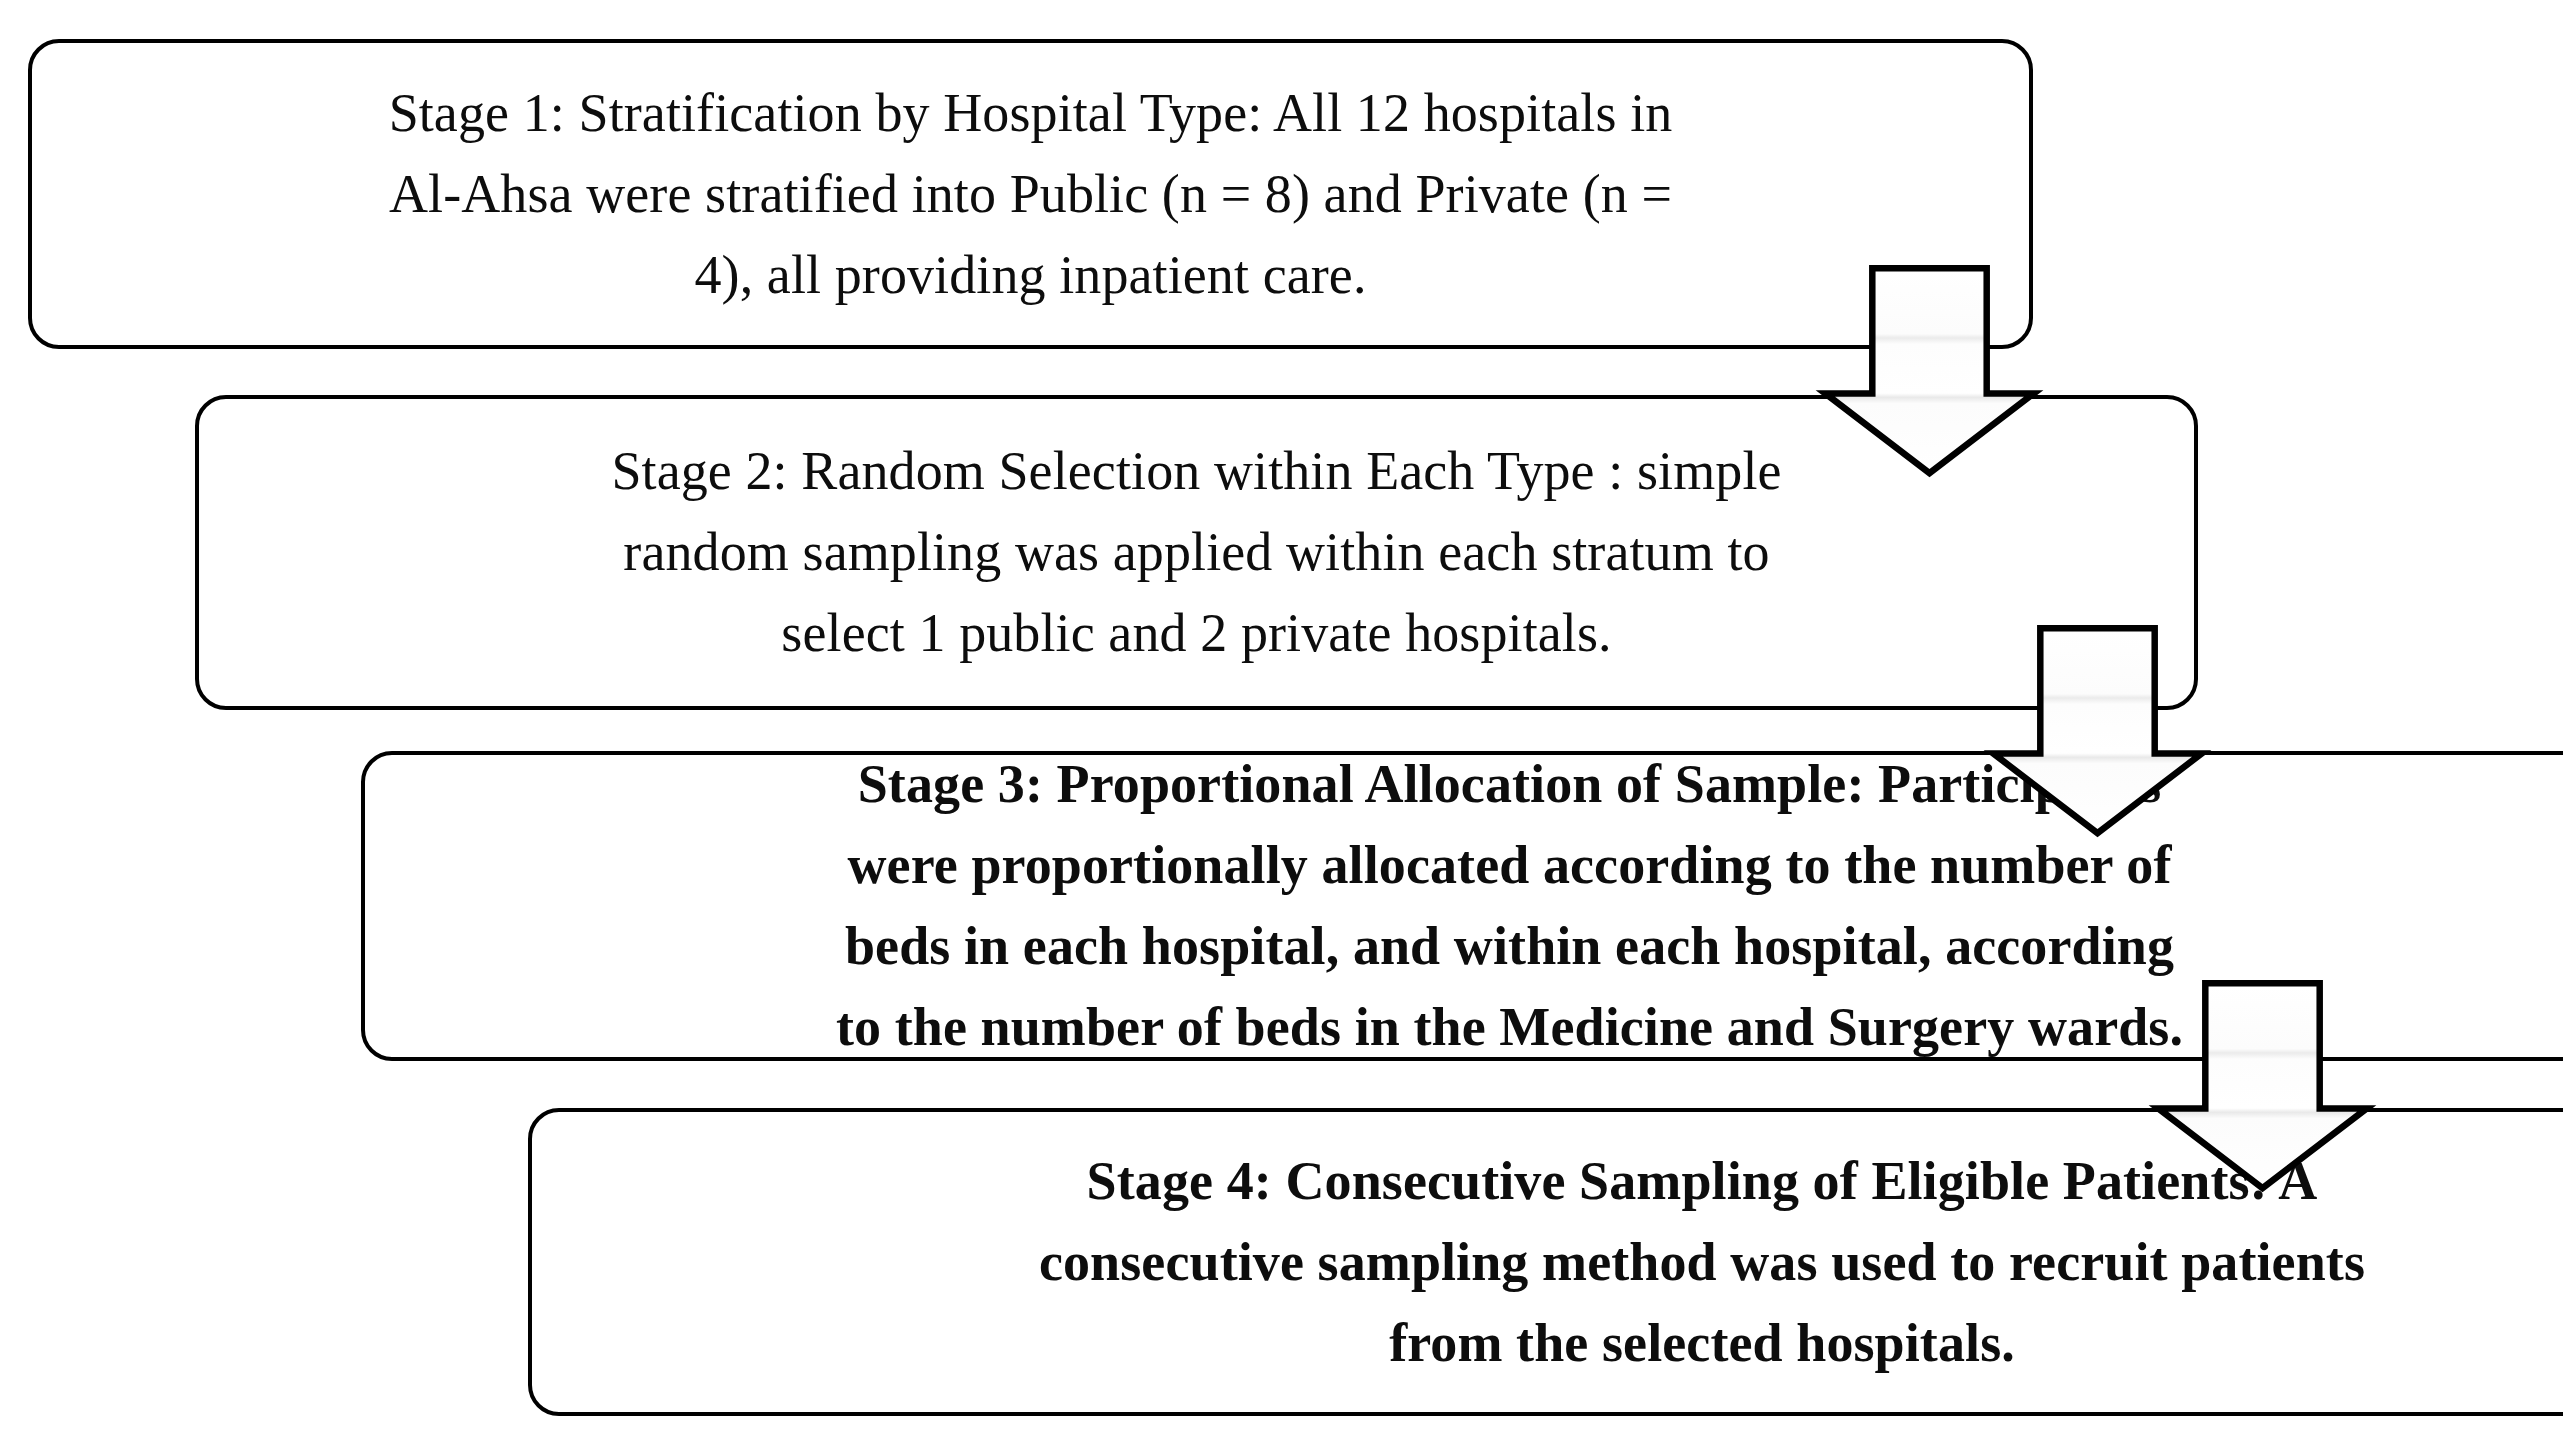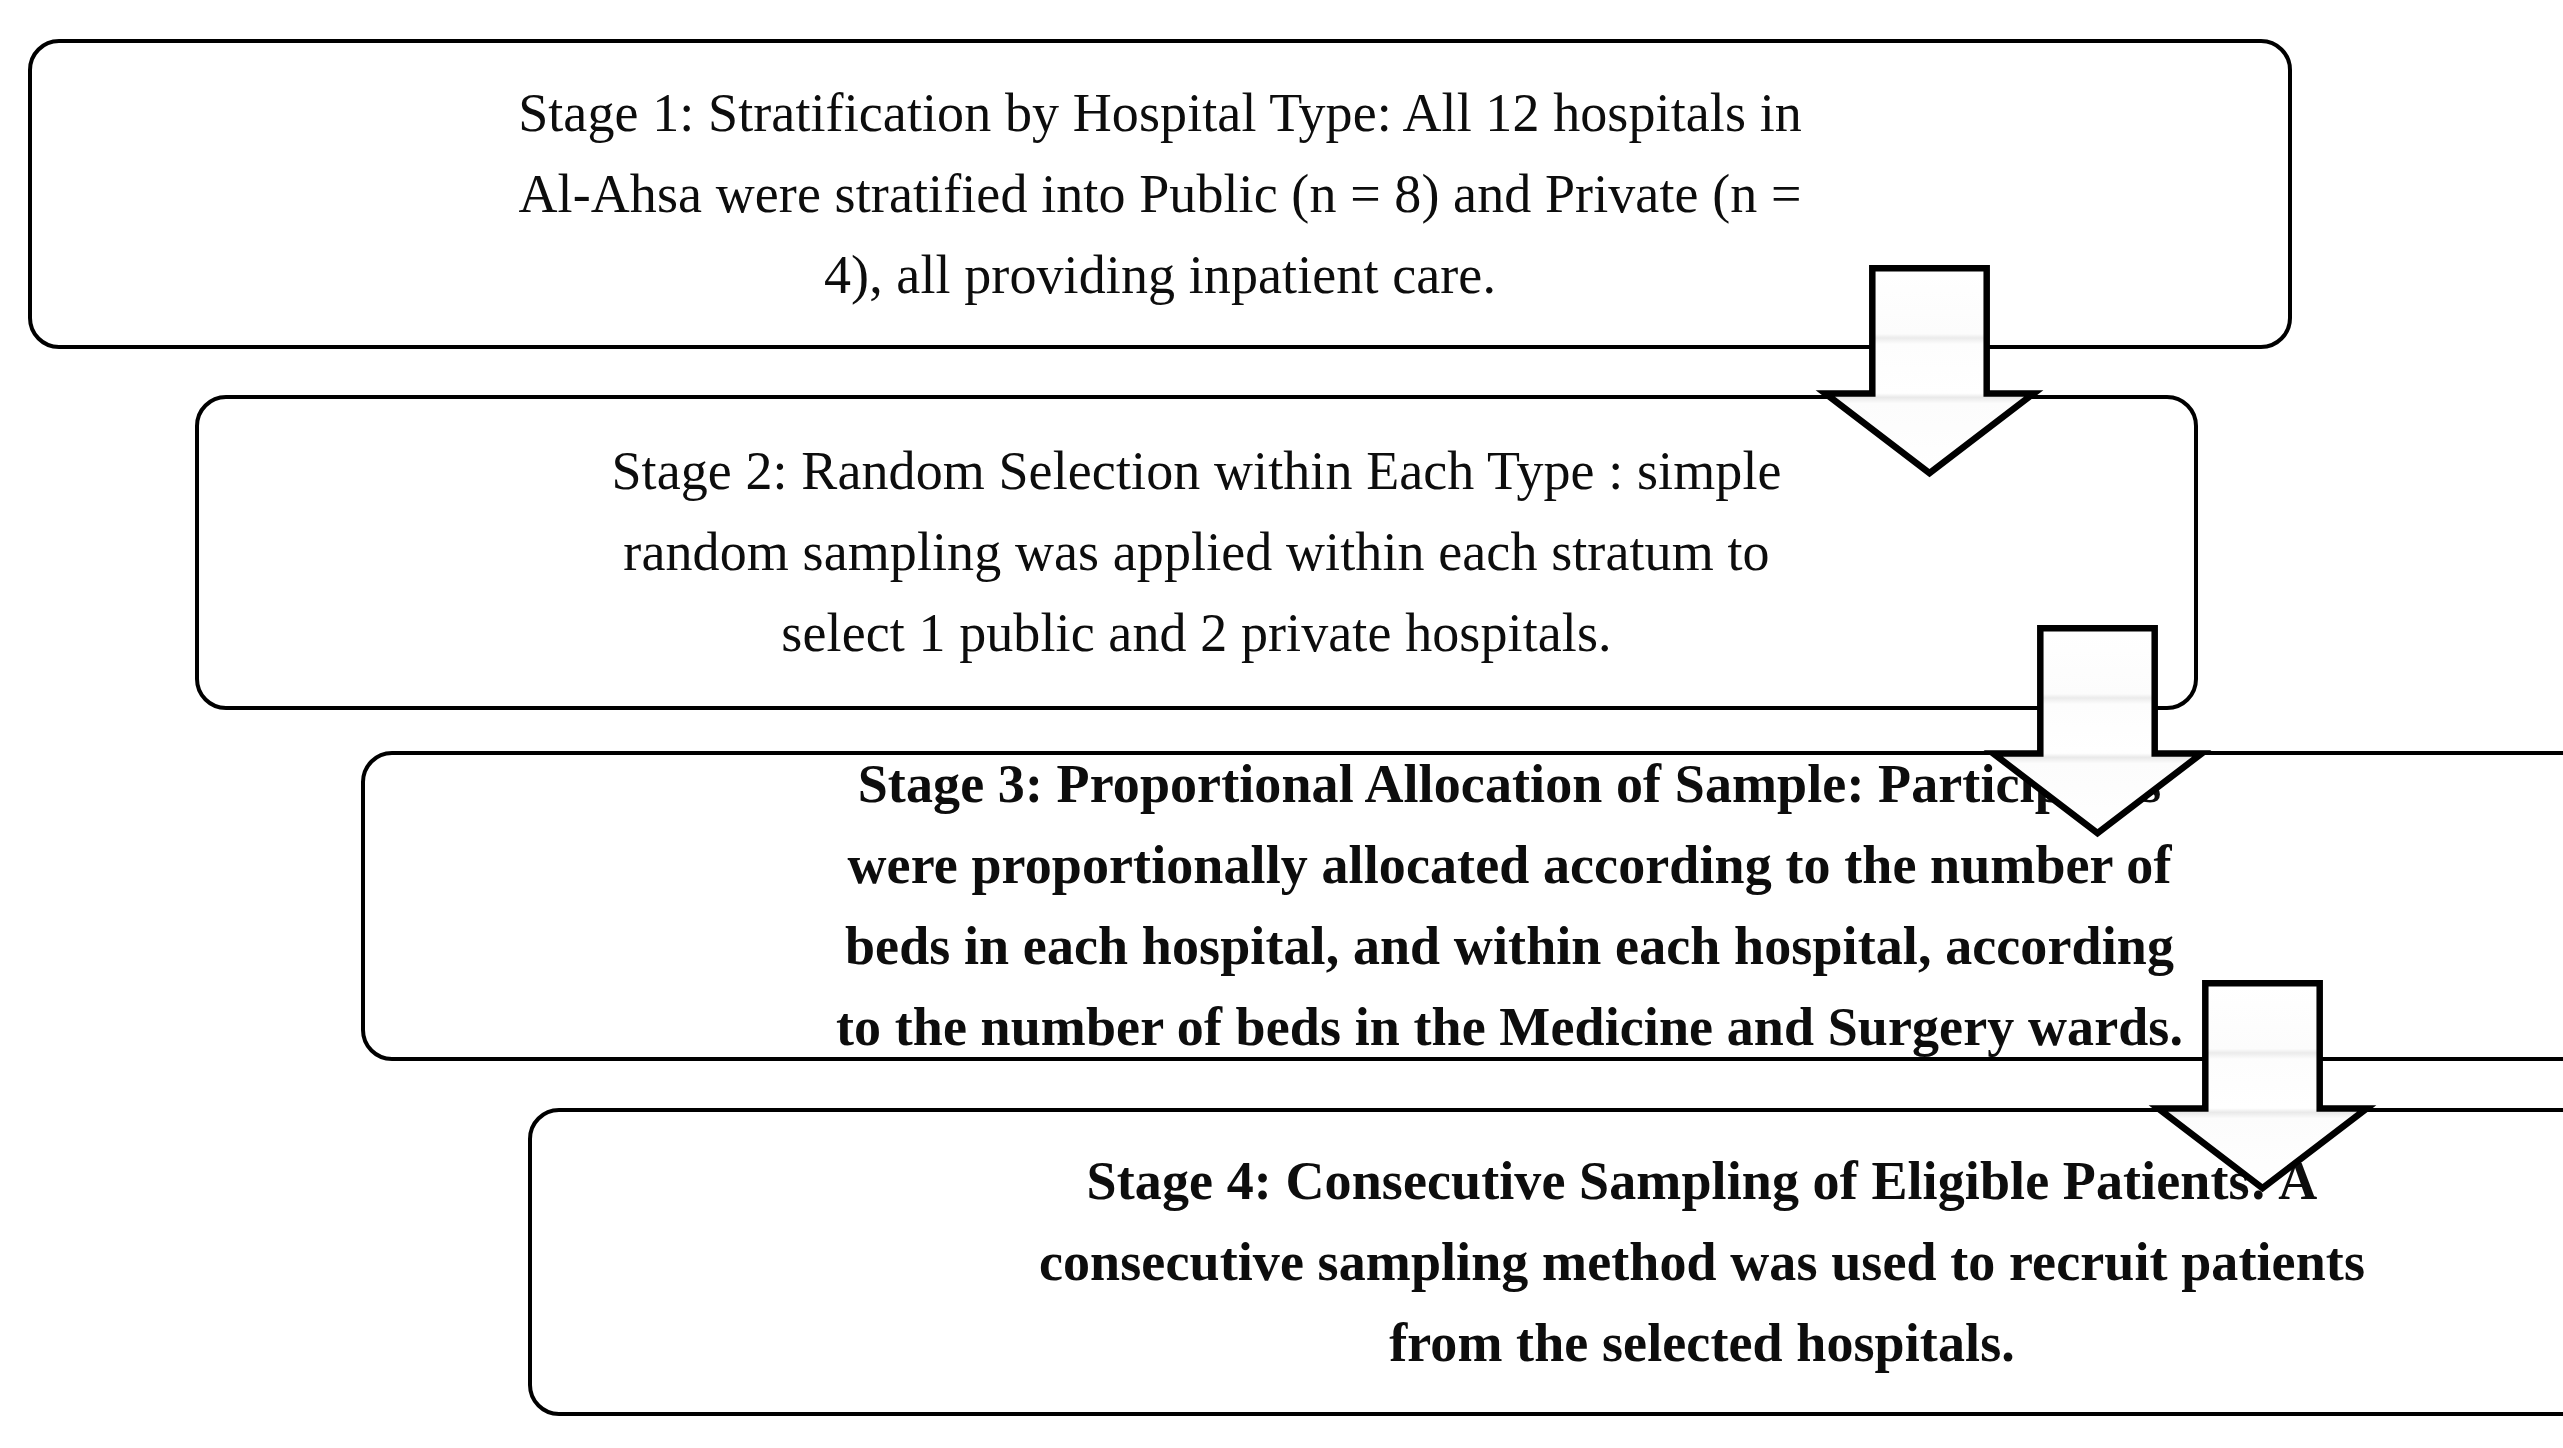--- a/index.html
+++ b/index.html
@@ -55,21 +55,21 @@
     width: 100%;
     height: 100%;
     overflow: visible;
   }
 </style>
 </head>
 <body>
 
 <div id="canvas">
 
-  <div class="stage-box" style="left:28px; top:39px; width:2264px; height:310px;">
+  <div class="stage-box" style="left:28px; top:39px; width:2005px; height:310px;">
     <span class="stage-text">Stage 1: Stratification by Hospital Type: All 12 hospitals in
 Al-Ahsa were stratified into Public (n = 8) and Private (n =
 4), all providing inpatient care.</span>
   </div>
 
   <div class="arrow-down" style="left:1822px; top:265px; width:215px; height:213px;">
     <svg viewBox="0 0 265 262" preserveAspectRatio="none" aria-hidden="true">
       <defs>
         <linearGradient id="arrGrad1" x1="0" y1="0" x2="0" y2="1">
           <stop offset="0%" stop-color="#ffffff"></stop>

